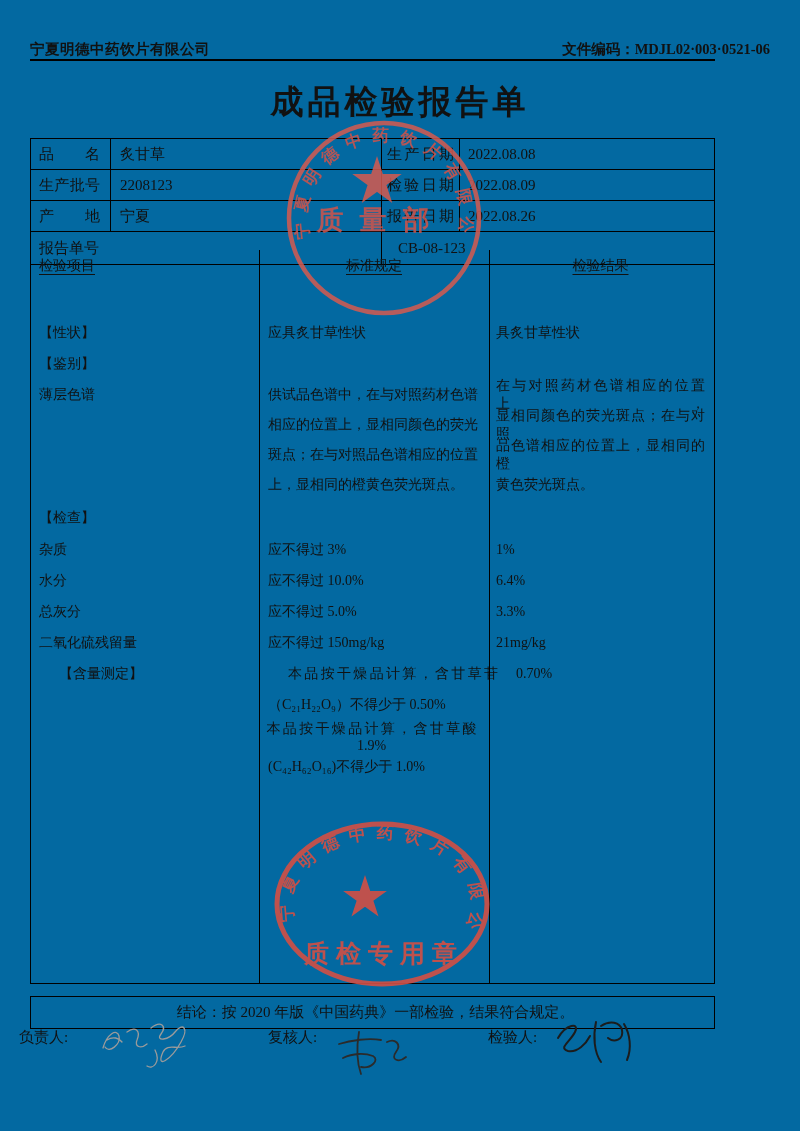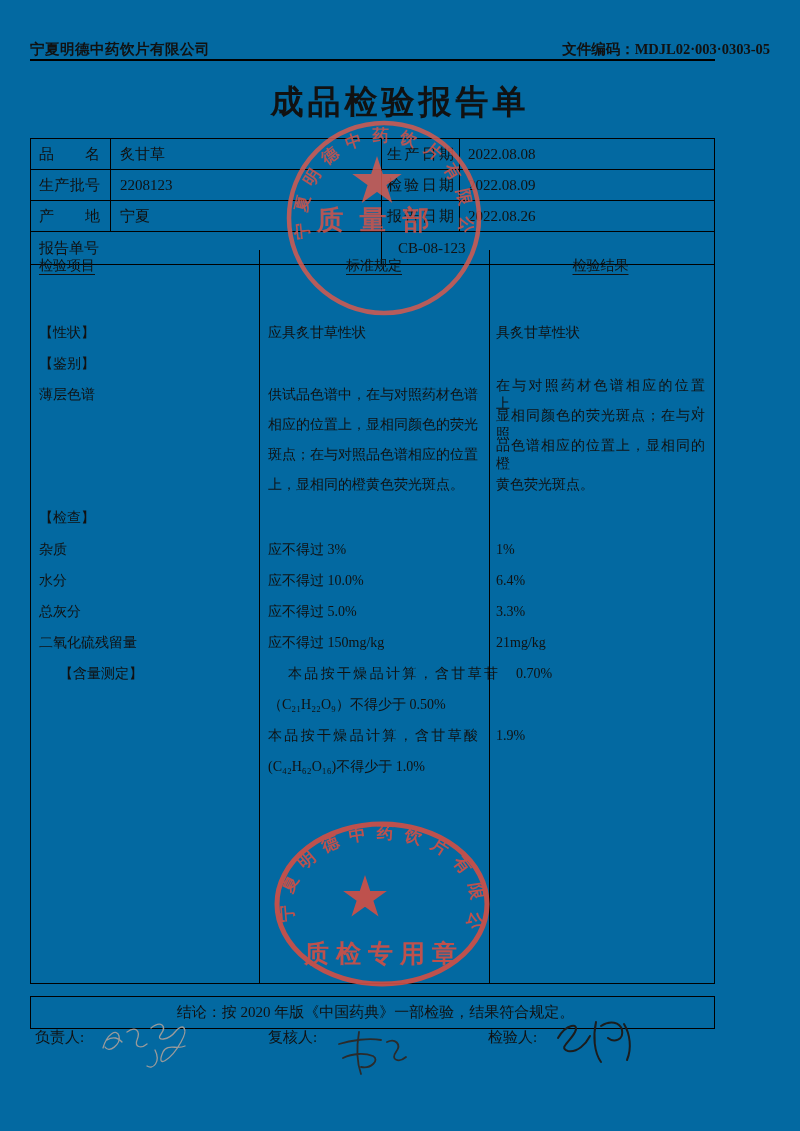--- a/index.html
+++ b/index.html
@@ -40,32 +40,32 @@
   .j{text-align:justify;text-align-last:justify;}
   .hdr-cell{text-decoration:underline;text-underline-offset:4px;}
   .rc2.center,.rc3.center{text-align:center;padding-right:9px;}
 
   
   .conclusion{left:30px;top:996px;width:685px;height:33px;border:1px solid #000;box-sizing:border-box;
               display:flex;align-items:center;padding-left:6px;font-size:15px;justify-content:center;}
 
   
   .sig-label{font-size:15px;top:1028px;}
-  .sl1{left:35px;} .sl2{left:268px;} .sl3{left:488px;}
+  .sl1{left:19px;} .sl2{left:268px;} .sl3{left:488px;}
 
   .stamp{pointer-events:none;}
 </style>
 </head>
 <body>
 
 <div class="page">
 
   <div class="abs hdr-company">宁夏明德中药饮片有限公司</div>
   <div class="abs hdr-code">
-    <span>文件编码：</span><span>MDJL02·003·0303-05</span>
+    <span>文件编码：</span><span>MDJL02·003·0521-06</span>
   </div>
   <div class="abs hdr-rule"></div>
 
   <div class="abs title">成品检验报告单</div>
 
   <div class="abs info-table" id="info-table">
       <div class="itrow">
         <div class="itc it-label">
           <span>品名</span>
         </div>
@@ -173,21 +173,21 @@
         <div class="rrow" style="height: 31px; margin-left: 20px;">
           <div class="rc1">【含量测定】</div>
           <div class="rc2 j">本品按干燥品计算，含甘草苷</div>
           <div class="rc3">0.70%</div>
         </div>
         <div class="rrow" style="height: 31px;">
           <div class="rc1"></div>
           <div class="rc2">（C₂₁H₂₂O₉）不得少于 0.50%</div>
           <div class="rc3"></div>
         </div>
-        <div class="rrow" style="height: 31px;">
+        <div class="rrow" style="height: 31px; flex-direction: column;">
           <div class="rc1"></div>
           <div class="rc2 j">本品按干燥品计算，含甘草酸</div>
           <div class="rc3">1.9%</div>
         </div>
         <div class="rrow" style="height: 31px;">
           <div class="rc1"></div>
           <div class="rc2">(C₄₂H₆₂O₁₆)不得少于 1.0%</div>
           <div class="rc3"></div>
         </div>
       </div>

